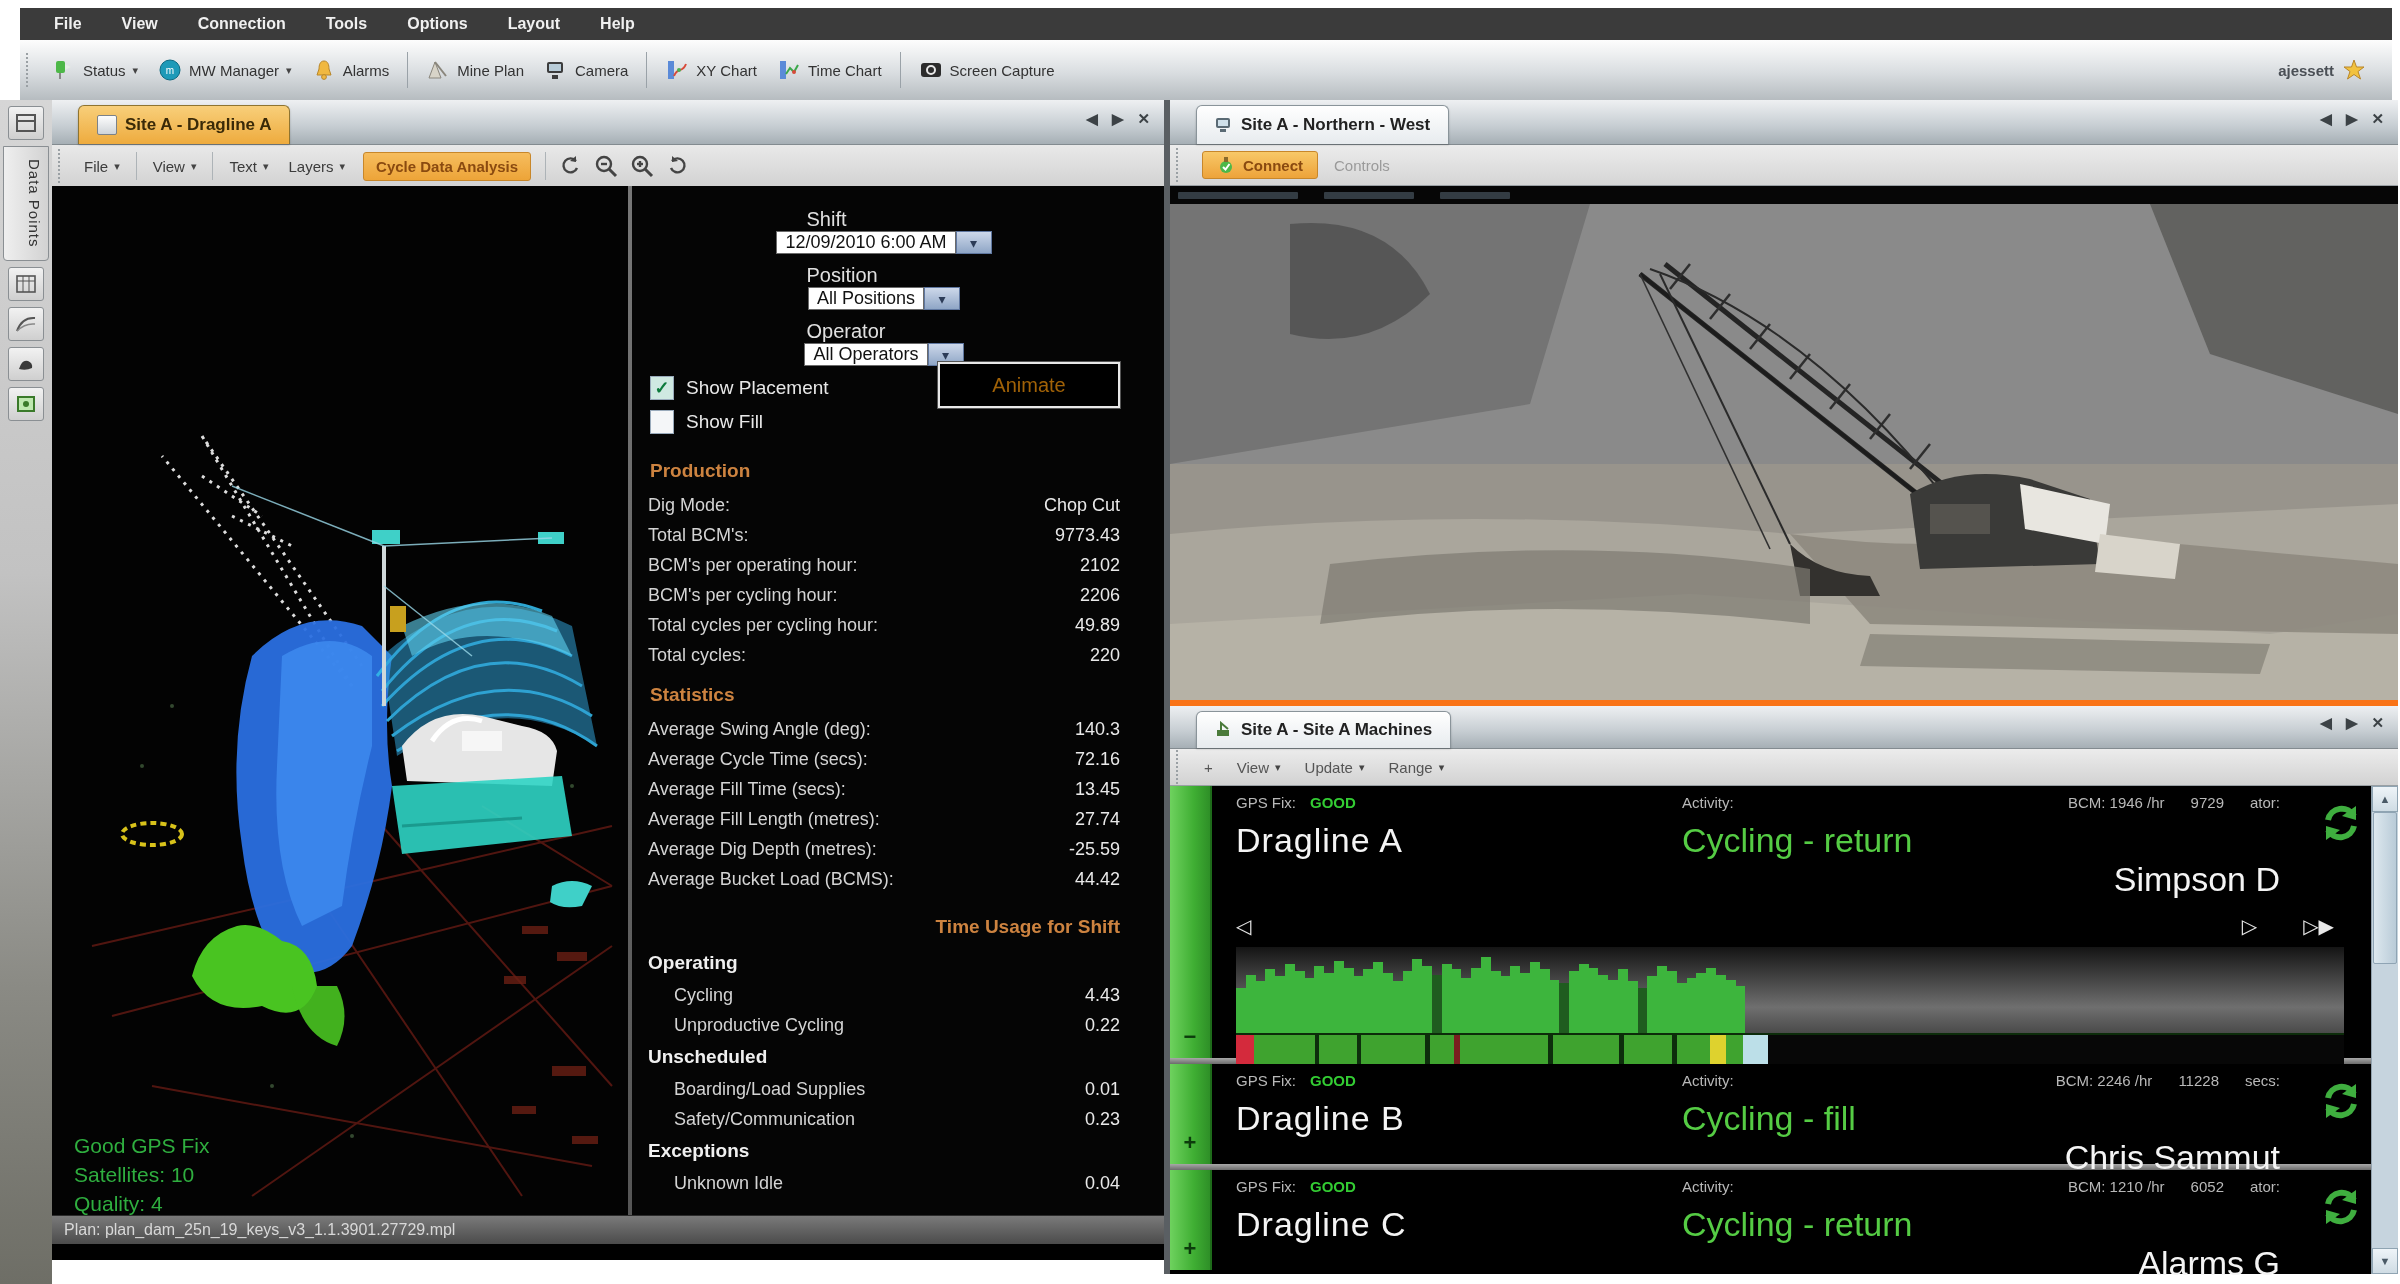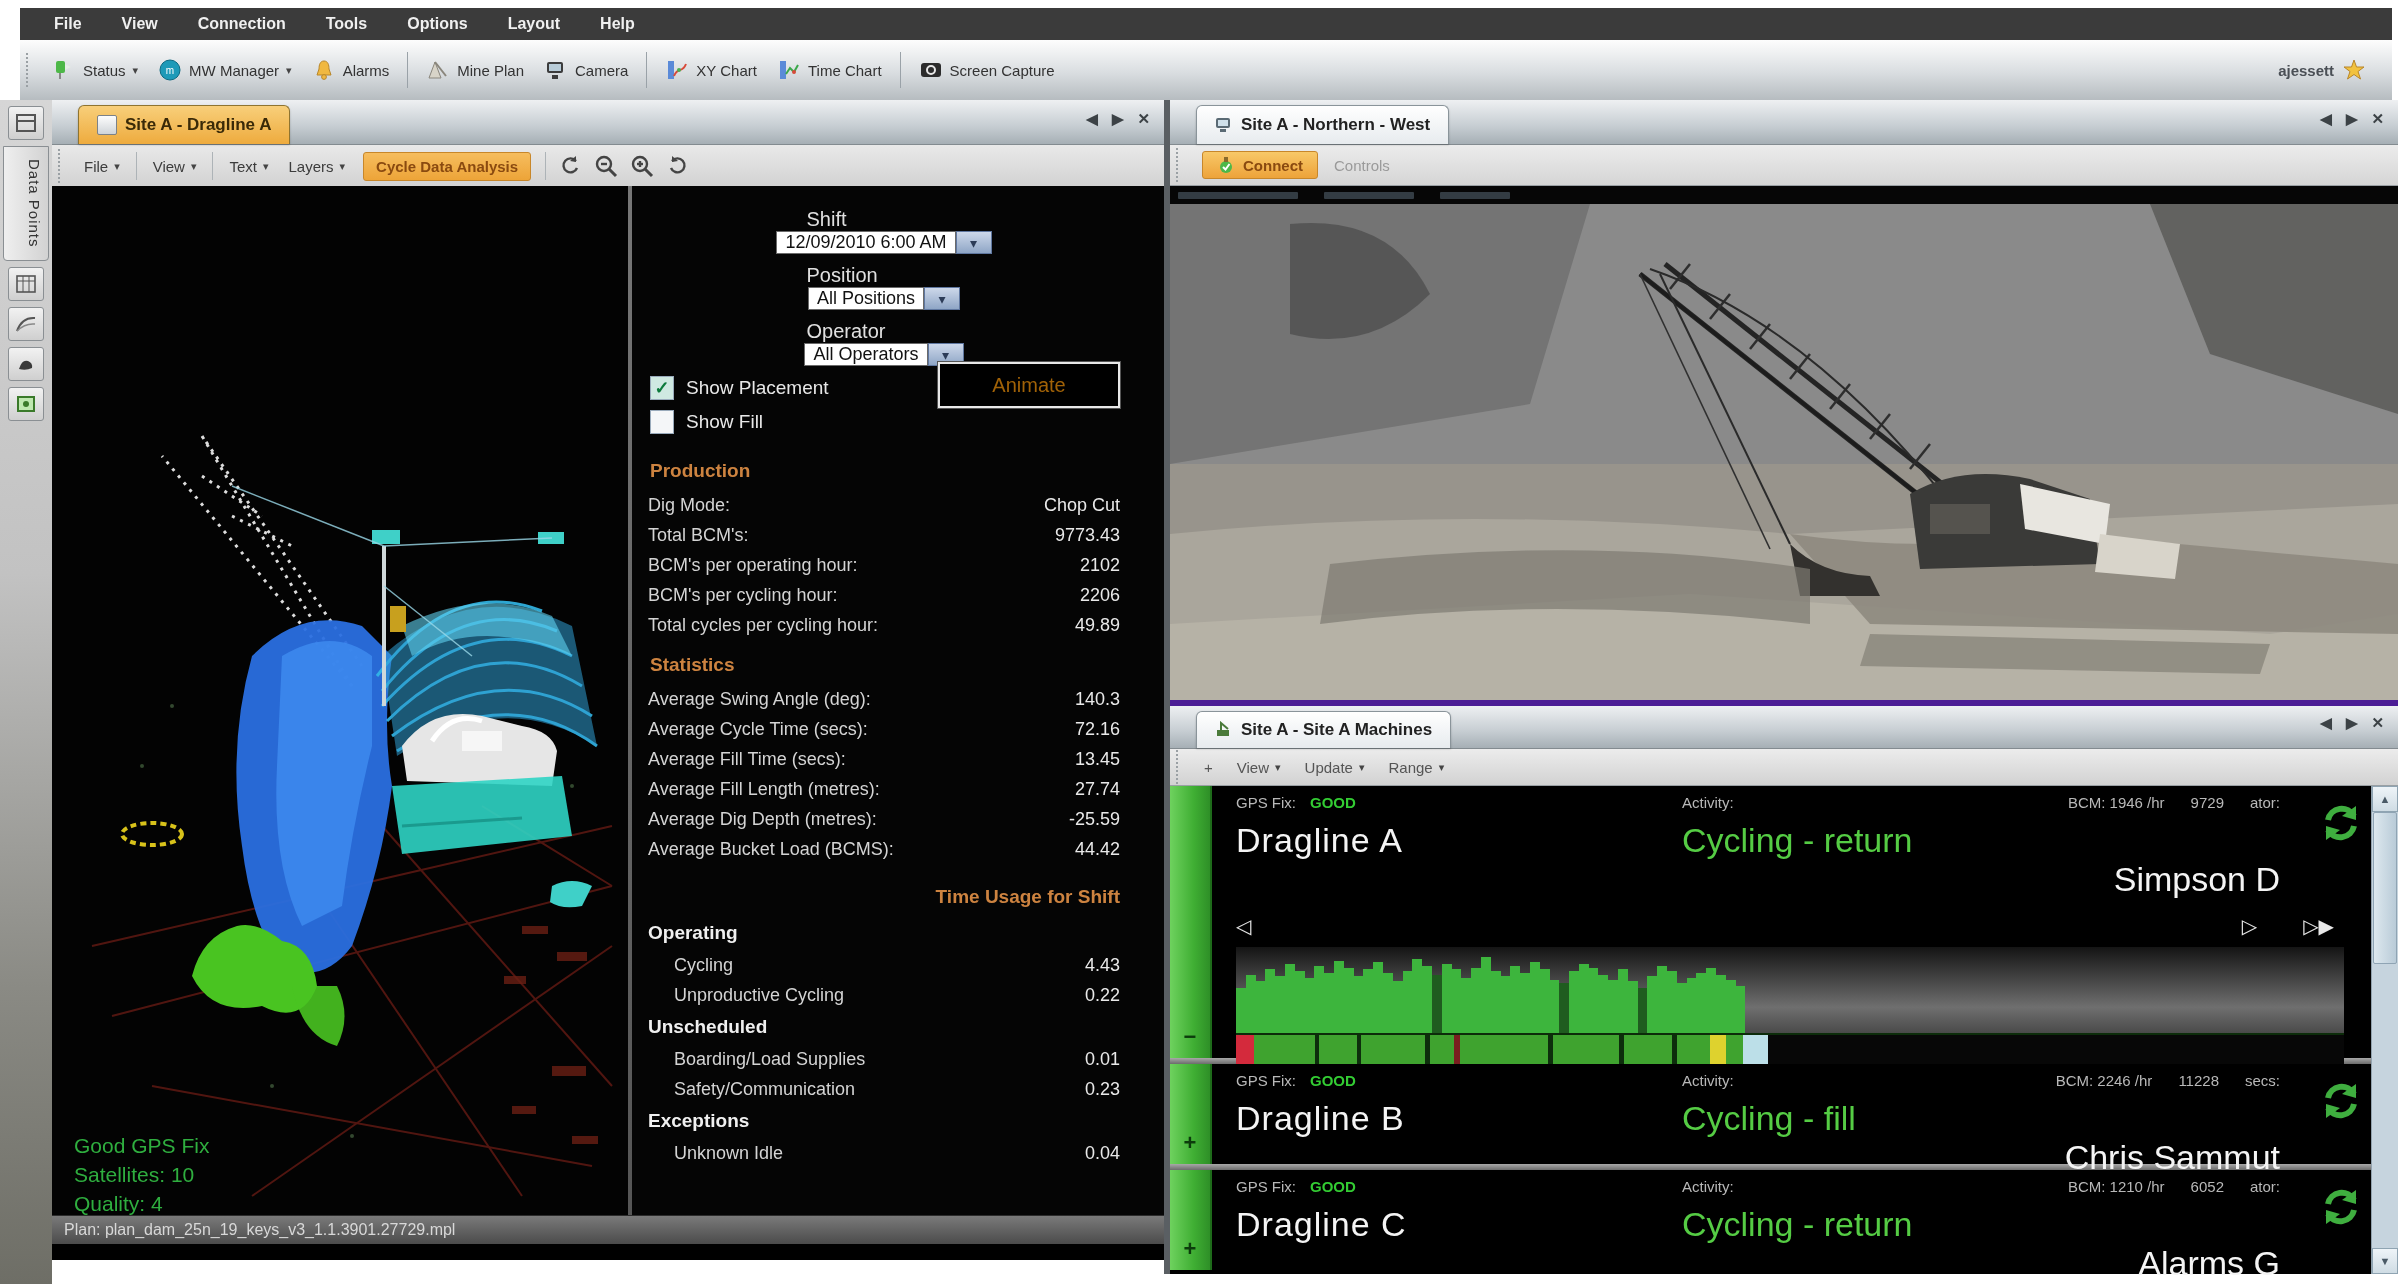--- a/index.html
+++ b/index.html
@@ -63,21 +63,21 @@
 
   .sec-title{color:#cd8340;font-size:19px;font-weight:bold;margin:26px 0 8px 2px;}
   .srow{display:flex;justify-content:space-between;font-size:18px;line-height:30px;color:#d4d4d4;}
   .srow .v{color:#e9e9e9;}
   .gname{color:#f0f0f0;font-weight:bold;font-size:19px;line-height:34px;}
   .srow.ind{padding-left:26px;}
   .gps{position:absolute;left:22px;bottom:14px;color:#2fae3f;font-size:21px;line-height:29px;}
   .plan-bar{position:absolute;left:0;right:0;bottom:16px;height:28px;background:linear-gradient(#7a7a7a,#4b4b4b);color:#d8d8d8;font-size:16px;display:flex;align-items:center;padding-left:12px;border-top:1px solid #2c2c2c;}
 
   
-  .right-col{position:absolute;left:1164px;top:0;width:1228px;bottom:10px;background:#4c1d95;border-left:6px solid #5a5f63;}
+  .right-col{position:absolute;left:1164px;top:0;width:1228px;bottom:10px;background:#f97316;border-left:6px solid #5a5f63;}
   .cam-panel{position:absolute;left:0;top:0;right:0;height:600px;background:#0a0a0a;}
   .cam-toolbar{height:40px;background:linear-gradient(#ececec,#d5d5d5);border-bottom:1px solid #9aa0a4;display:flex;align-items:center;font-size:15px;}
   .connect-chip{display:flex;align-items:center;gap:8px;background:linear-gradient(#f8c868,#eda33a);border:1px solid #c8872a;border-radius:3px;color:#8a4a10;font-weight:bold;padding:4px 14px;margin-left:10px;}
   .controls-lbl{color:#9a9a9a;margin-left:16px;}
   .video{position:absolute;left:0;top:86px;right:0;bottom:0;overflow:hidden;background:linear-gradient(#7e7e7e,#989590 40%,#aaa69e 70%,#98948c);}
   .vid-overlay{position:absolute;left:0;top:0;right:0;height:18px;background:#060606;display:flex;gap:26px;align-items:center;padding-left:8px;}
   .smudge{height:7px;background:#3f4a52;opacity:.8;border-radius:1px;}
 
   .mach-panel{position:absolute;left:0;top:606px;right:0;bottom:0;background:#000;}
   .mach-toolbar{height:36px;background:linear-gradient(#ececec,#d2d2d2);border-bottom:1px solid #9aa0a4;display:flex;align-items:center;font-size:15px;color:#555;}
@@ -458,20 +458,24 @@
               <span>BCM's per operating hour:</span>
               <span class="v">2102</span>
             </div>
           <div class="srow">
               <span>BCM's per cycling hour:</span>
               <span class="v">2206</span>
             </div>
           <div class="srow">
               <span>Total cycles per cycling hour:</span>
               <span class="v">49.89</span>
+            </div>
+          <div class="srow">
+              <span>Total cycles:</span>
+              <span class="v">220</span>
             </div>
 
           <div class="sec-title" style="margin-top:14px;">Statistics</div>
           <div class="srow">
               <span>Average Swing Angle (deg):</span>
               <span class="v">140.3</span>
             </div>
           <div class="srow">
               <span>Average Cycle Time (secs):</span>
               <span class="v">72.16</span>

